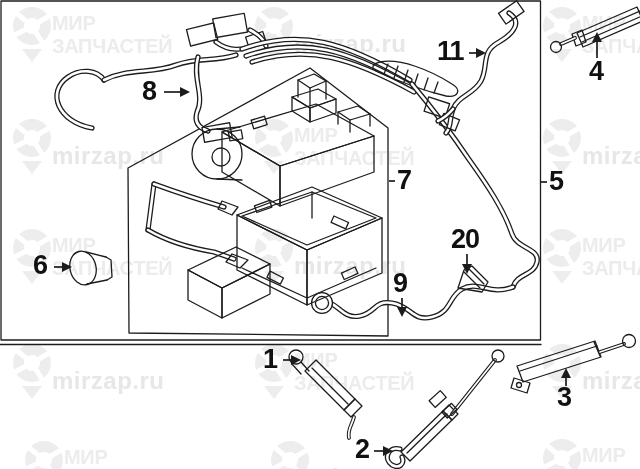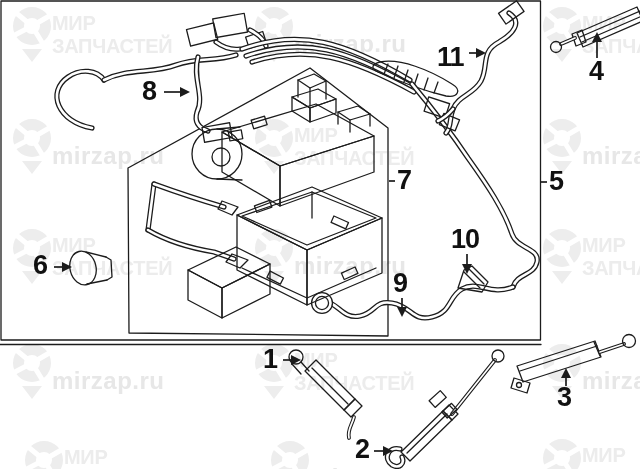--- a/index.html
+++ b/index.html
@@ -455,16 +455,16 @@
 
   <div class="callout" style="left:263px;top:346px">1</div>
   <div class="callout" style="left:355px;top:436px">2</div>
   <div class="callout" style="left:557px;top:384px">3</div>
   <div class="callout" style="left:589px;top:58px">4</div>
   <div class="callout" style="left:549px;top:168px">5</div>
   <div class="callout" style="left:33px;top:252px">6</div>
   <div class="callout" style="left:397px;top:167px">7</div>
   <div class="callout" style="left:142px;top:78px">8</div>
   <div class="callout" style="left:393px;top:270px">9</div>
-  <div class="callout" style="left:451px;top:226px">10</div>
-  <div class="callout" style="left:437px;top:44px">11</div>
+  <div class="callout" style="left:451px;top:226px">20</div>
+  <div class="callout" style="left:437px;top:38px">11</div>
 
 </div>
 
 </body></html>

